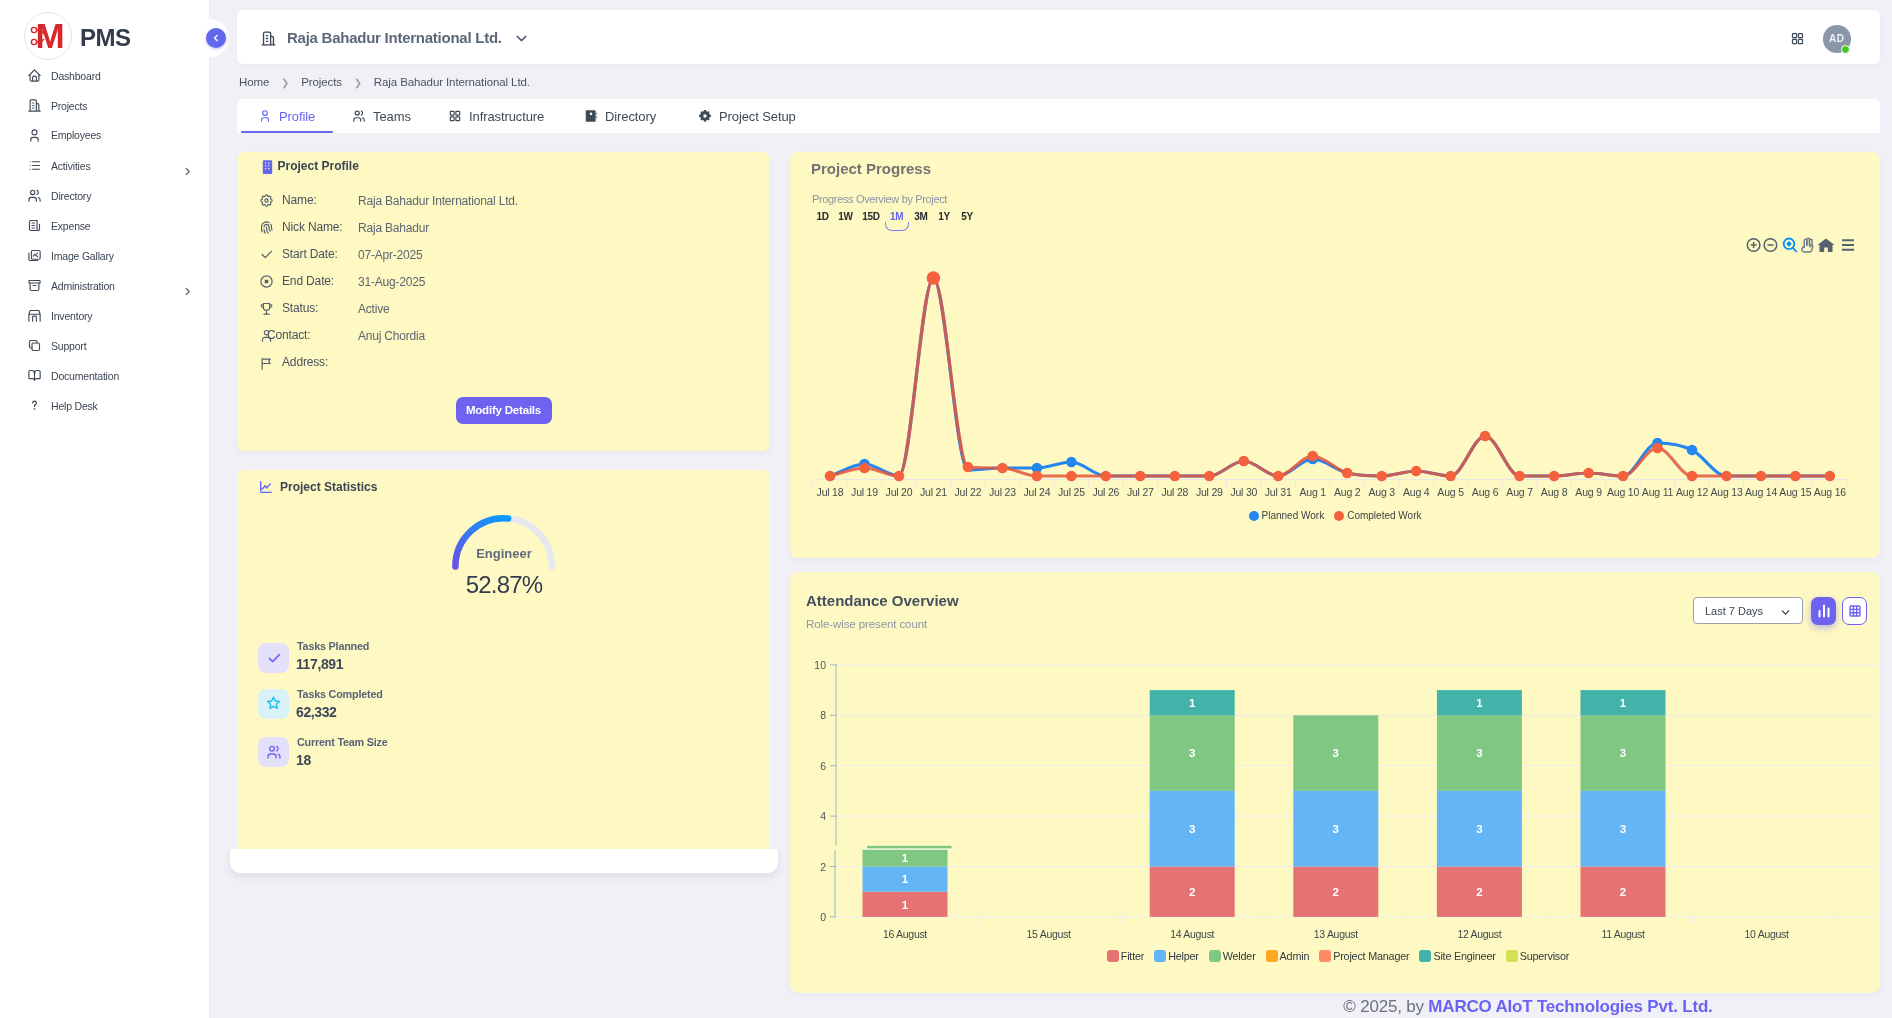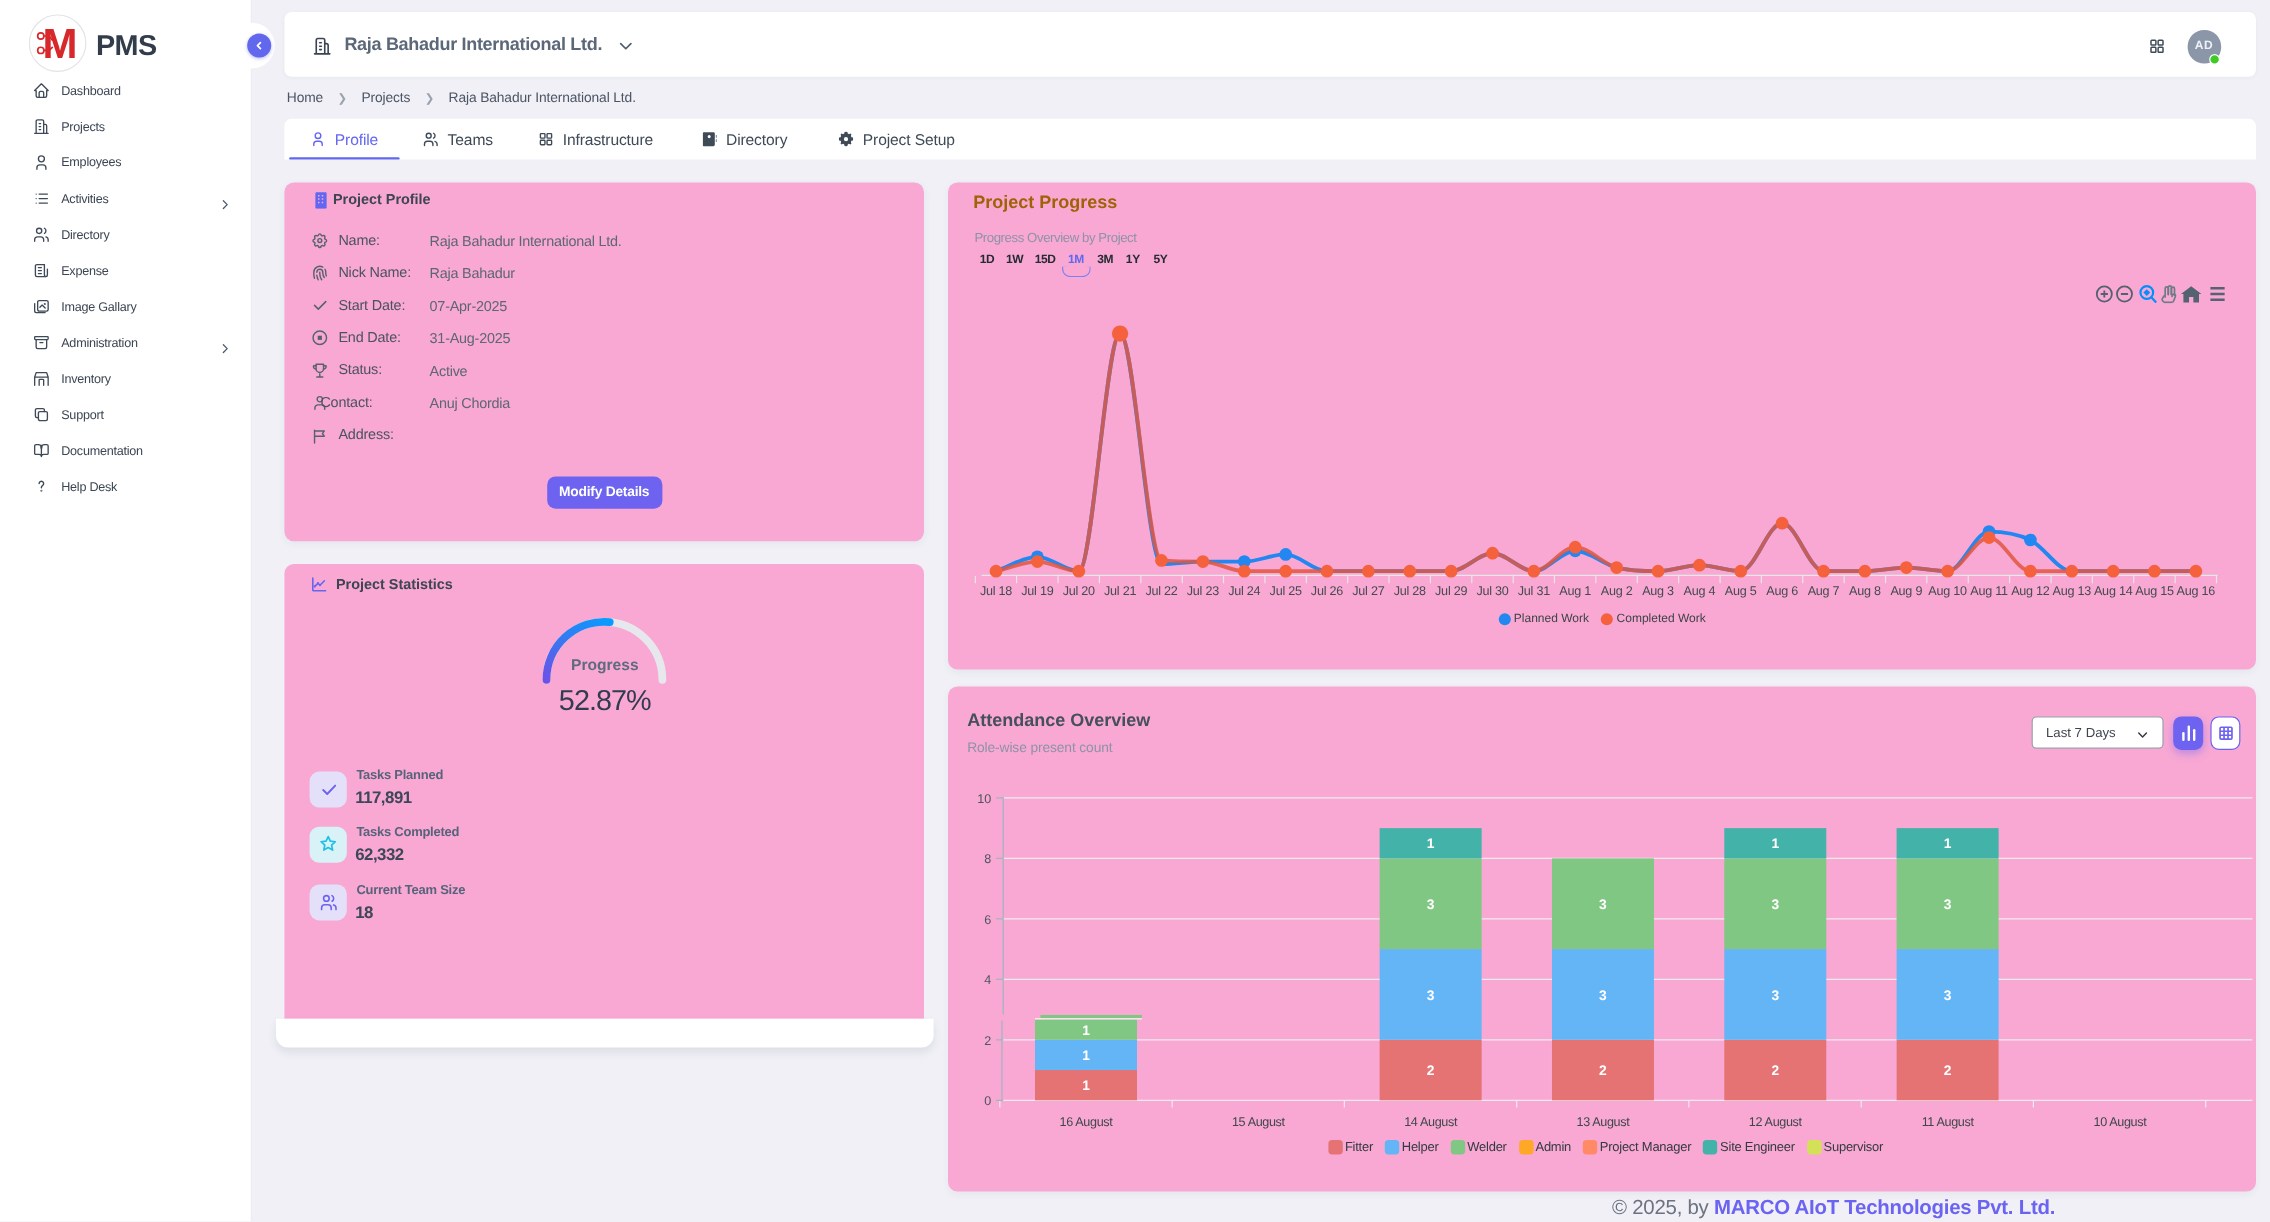--- a/index.html
+++ b/index.html
@@ -1,18 +1,18 @@
 <!DOCTYPE html>
 <html><head>
 <meta charset="utf-8">
 <style>
 * { margin:0; padding:0; box-sizing:border-box; }
 html,body { width:1892px; height:1018px; background:#f0f0f6; font-family:"Liberation Sans",sans-serif; overflow:hidden; position:relative; }
 .abs { position:absolute; }
-.card { position:absolute; background:#f9a8d4; border-radius:8px; box-shadow:0 2px 6px rgba(60,60,100,0.05); }
+.card { position:absolute; background:#fef9c3; border-radius:8px; box-shadow:0 2px 6px rgba(60,60,100,0.05); }
 
 .sidebar { position:absolute; left:0; top:0; width:210px; height:1018px; background:#fff; border-right:1px solid #ececf2; }
 .menu-item { position:absolute; left:27px; display:flex; align-items:center; gap:9px; color:#3c4653; font-size:10.5px; font-weight:500; letter-spacing:-0.2px; }
 .menu-item svg { width:15px; height:15px; flex:none; }
 .chev-r { position:absolute; width:11px; height:11px; }
 
 .topbar { position:absolute; left:237px; top:10px; width:1643px; height:54px; background:#fff; border-radius:6px; box-shadow:0 1px 4px rgba(60,60,100,0.04); }
 .crumb { position:absolute; top:74px; left:239px; height:16px; display:flex; align-items:center; font-size:11.5px; letter-spacing:-0.1px; color:#4b5563; }
 .crumb .sep { color:#9aa2ad; margin:0 12px; font-size:9.5px; font-weight:400; }
 .tabstrip { position:absolute; left:237px; top:99px; width:1643px; height:34px; background:#fff; border-radius:6px 6px 0 0; }
@@ -214,21 +214,21 @@
  <defs>
   <linearGradient id="gg" x1="0" y1="1" x2="1" y2="0">
    <stop offset="0" stop-color="#6a52e8"></stop>
         <stop offset="0.55" stop-color="#2f7ef2"></stop>
         <stop offset="1" stop-color="#0a9bfe"></stop>
   </linearGradient>
  </defs>
  <path d="M7.4 56.5 A48.3 48.3 0 0 1 104 56.5" fill="none" stroke="#e6e8ee" stroke-width="6.5" stroke-linecap="round"></path>
  <path d="M7.4 56.5 A48.3 48.3 0 0 1 60.1 8.4" fill="none" stroke="url(#gg)" stroke-width="6.5" stroke-linecap="round"></path>
 </svg>
-<div class="gaugelbl" style="left:454px; top:546px; width:100px; font-size:13px; font-weight:700; color:#5f6b7d;">Progress</div>
+<div class="gaugelbl" style="left:454px; top:546px; width:100px; font-size:13px; font-weight:700; color:#5f6b7d;">Engineer</div>
 <div class="gaugelbl" style="left:424px; top:570.5px; width:160px; font-size:24px; letter-spacing:-0.8px; font-weight:400; color:#323c4e;">52.87%</div>
 <div class="iconbox" style="top:642.5px; background:#e4e0f9;">
     <svg width="16" height="16" viewBox="0 0 24 24" fill="none" stroke="#6d63f0" stroke-width="2.4" stroke-linecap="round" stroke-linejoin="round">
       <path d="M5 12.5l5 5L20 7"></path>
     </svg>
   </div>
 <div class="statrow-lbl abs" style="left:297px; top:640px;">Tasks Planned</div>
 <div class="statrow-val abs" style="left:296px; top:656px;">117,891</div>
 <div class="iconbox" style="top:688.5px; background:#d8f2f8;">
     <svg width="17" height="17" viewBox="0 0 24 24" fill="none" stroke="#1fc0e4" stroke-width="2" stroke-linecap="round" stroke-linejoin="round">
@@ -240,21 +240,21 @@
 <div class="iconbox" style="top:736.5px; background:#e4e0f9;">
     <svg width="16" height="16" viewBox="0 0 24 24" fill="none" stroke="#6d63f0" stroke-width="2" stroke-linecap="round" stroke-linejoin="round">
       <circle cx="9" cy="7" r="3.5"></circle>
       <path d="M3 21v-2a4 4 0 0 1 4-4h4a4 4 0 0 1 4 4v2M16 3.5a4 4 0 0 1 0 7M21 21v-2a4 4 0 0 0-3-3.85"></path>
     </svg>
   </div>
 <div class="statrow-lbl abs" style="left:297px; top:735.5px;">Current Team Size</div>
 <div class="statrow-val abs" style="left:296px; top:752px;">18</div>
 
 <div class="card" style="left:790px; top:152px; width:1090px; height:406px;"></div>
-<div class="abs" style="left:811px; top:160px; font-size:15px; font-weight:600; color:#a16207;">Project Progress</div>
+<div class="abs" style="left:811px; top:160px; font-size:15px; font-weight:600; color:#737373;">Project Progress</div>
 <div class="abs" style="left:812px; top:181px; font-size:11px; letter-spacing:-0.35px; color:#8d93a5;margin-top:12px;">Progress Overview by Project</div>
 <div class="rangebtn" style="left:822.5px; transform:translateX(-50%);">1D</div>
 <div class="rangebtn" style="left:845.5px; transform:translateX(-50%);">1W</div>
 <div class="rangebtn" style="left:871px; transform:translateX(-50%);">15D</div>
 <div class="rangebtn" style="left:896.7px; transform:translateX(-50%); color:#6168ee;">1M</div>
 <div class="abs" style="left:884.5px; top:222px; width:24px; height:8.5px; border:1.2px solid #7a7ff2; border-top:none; border-radius:0 0 7px 7px;"></div>
 <div class="rangebtn" style="left:921px; transform:translateX(-50%);">3M</div>
 <div class="rangebtn" style="left:944px; transform:translateX(-50%);">1Y</div>
 <div class="rangebtn" style="left:967px; transform:translateX(-50%);">5Y</div>
 <svg class="abs" style="left:1746px; top:236.5px;" width="108" height="16" viewBox="0 0 108 16">

